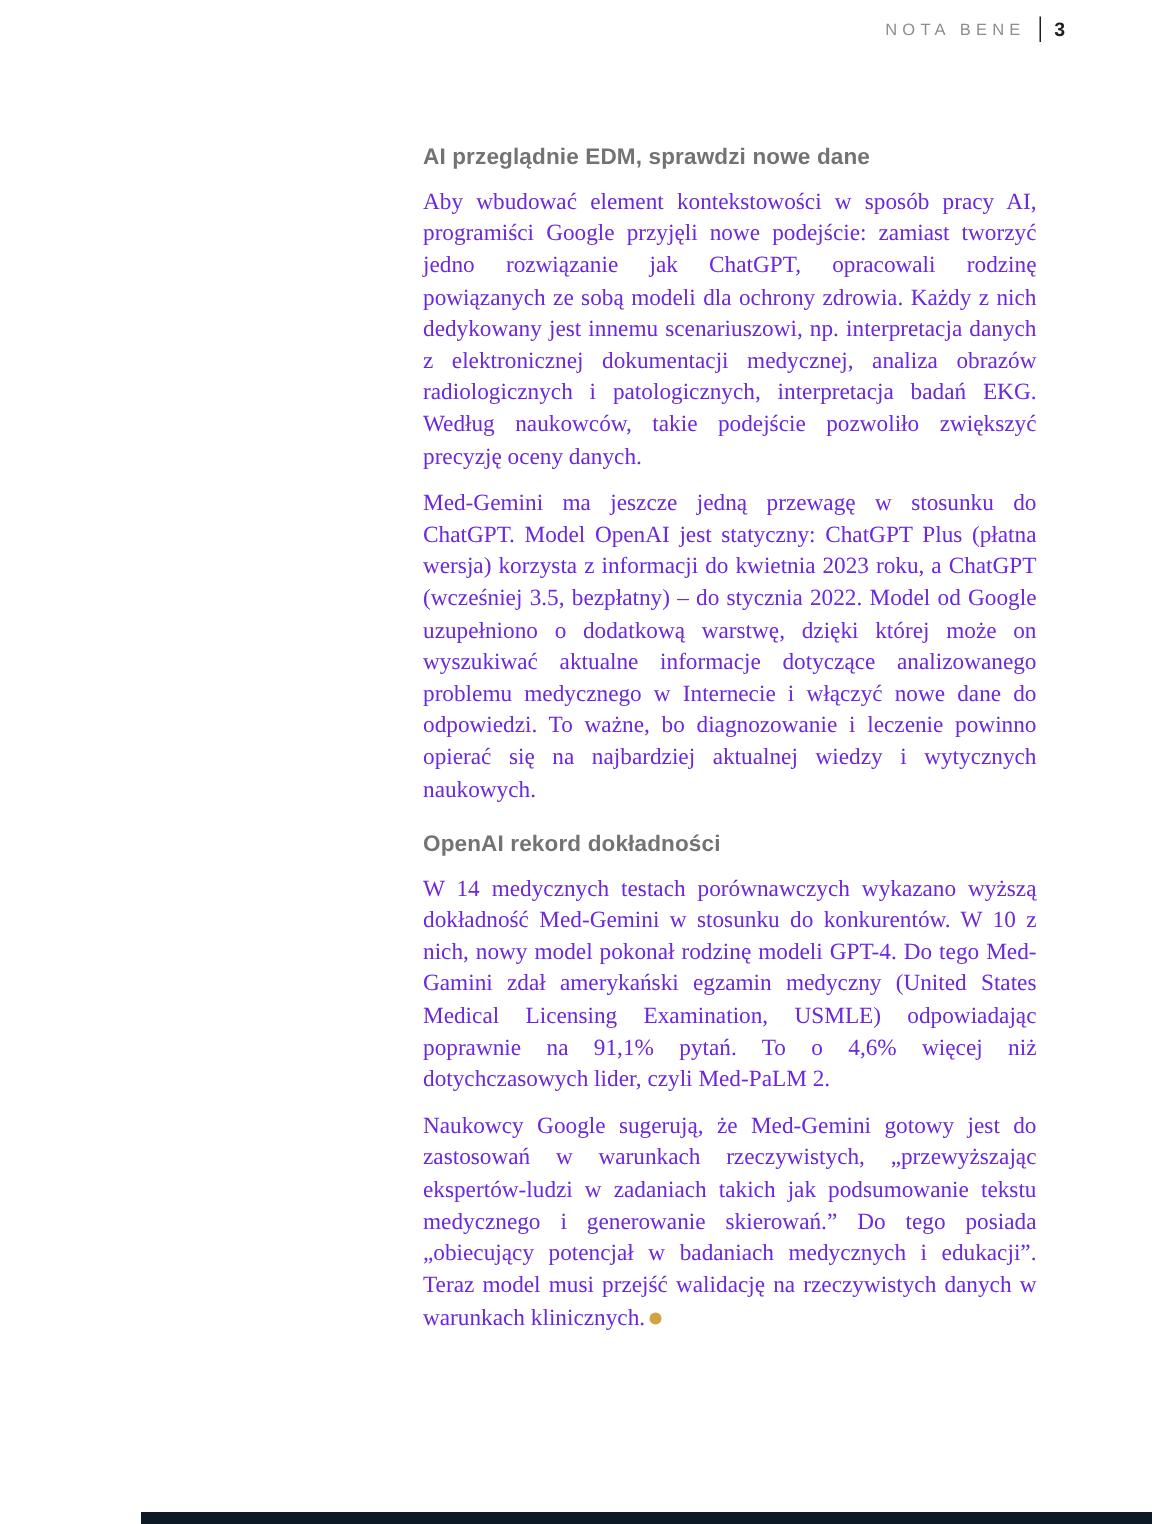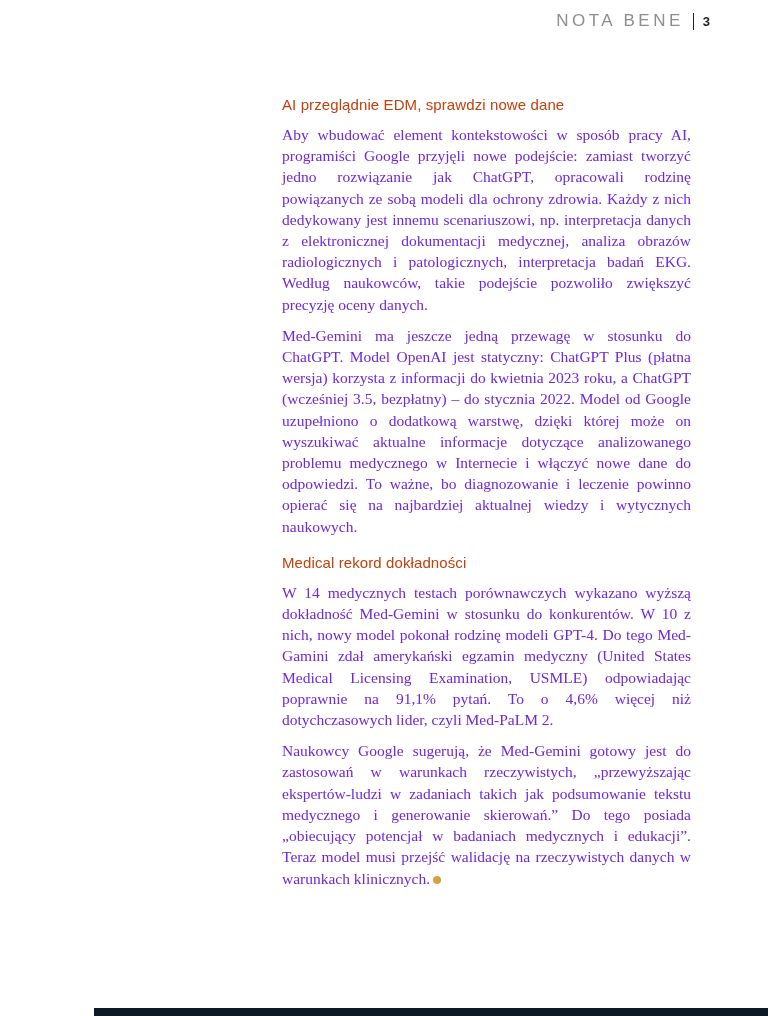--- a/index.html
+++ b/index.html
@@ -19,21 +19,21 @@
   .running-header {
     position: absolute;
     top: 11px;
     right: 58px;
     display: flex;
     align-items: center;
     gap: 9px;
     font-family: "Liberation Sans", sans-serif;
   }
   .header-label {
-    font-size: 17px;
+    font-size: 11px;
     letter-spacing: 3.5px;
     color: #8d8d8d;
     font-weight: 500;
     text-transform: uppercase;
   }
   .header-divider {
     width: 1px;
     height: 17px;
     background: #1f1f1f;
   }
@@ -44,22 +44,22 @@
   }
   .content {
     position: absolute;
     left: 282px;
     top: 96px;
     width: 409px;
   }
   .section-heading {
     font-family: "Liberation Sans", sans-serif;
     font-size: 15px;
-    font-weight: 400;
-    color: #c2410c;
+    font-weight: 700;
+    color: #737373;
     margin-bottom: 11px;
     letter-spacing: 0.1px;
   }
   .section + .section {
     margin-top: 17px;
   }
   .body-par {
     font-size: 15.5px;
     line-height: 21.2px;
     color: #6d28d9;
@@ -97,21 +97,21 @@
 
   <div class="content">
 
     <div class="section">
       <h2 class="section-heading">AI przeglądnie EDM, sprawdzi nowe dane</h2>
       <p class="body-par">Aby wbudować element kontekstowości w sposób pracy AI, programiści Google przyjęli nowe podejście: zamiast tworzyć jedno rozwiązanie jak ChatGPT, opracowali rodzinę powiązanych ze sobą modeli dla ochrony zdrowia. Każdy z nich dedykowany jest innemu scenariuszowi, np. interpretacja danych z elektronicznej dokumentacji medycznej, analiza obrazów radiologicznych i patologicznych, interpretacja badań EKG. Według naukowców, takie podejście pozwoliło zwiększyć precyzję oceny danych.</p>
       <p class="body-par">Med-Gemini ma jeszcze jedną przewagę w stosunku do ChatGPT. Model OpenAI jest statyczny: ChatGPT Plus (płatna wersja) korzysta z informacji do kwietnia 2023 roku, a ChatGPT (wcześniej 3.5, bezpłatny) – do stycznia 2022. Model od Google uzupełniono o dodatkową warstwę, dzięki której może on wyszukiwać aktualne informacje dotyczące analizowanego problemu medycznego w Internecie i włączyć nowe dane do odpowiedzi. To ważne, bo diagnozowanie i leczenie powinno opierać się na najbardziej aktualnej wiedzy i wytycznych naukowych.</p>
     </div>
 
     <div class="section">
-      <h2 class="section-heading">Medical rekord dokładności</h2>
+      <h2 class="section-heading">OpenAI rekord dokładności</h2>
       <p class="body-par">W 14 medycznych testach porównawczych wykazano wyższą dokładność Med-Gemini w stosunku do konkurentów. W 10 z nich, nowy model pokonał rodzinę modeli GPT-4. Do tego Med-Gamini zdał amerykański egzamin medyczny (United States Medical Licensing Examination, USMLE) odpowiadając poprawnie na 91,1% pytań. To o 4,6% więcej niż dotychczasowych lider, czyli Med-PaLM 2.</p>
       <p class="body-par"><span>Naukowcy Google sugerują, że Med-Gemini gotowy jest do zastosowań w warunkach rzeczywistych, „przewyższając ekspertów-ludzi w zadaniach takich jak podsumowanie tekstu medycznego i generowanie skierowań.” Do tego posiada „obiecujący potencjał w badaniach medycznych i edukacji”. Teraz model musi przejść walidację na rzeczywistych danych w warunkach klinicznych.</span><span class="end-dot"></span></p>
     </div>
 
   </div>
 
   <div class="footer-bar"></div>
 
 </div>
 

